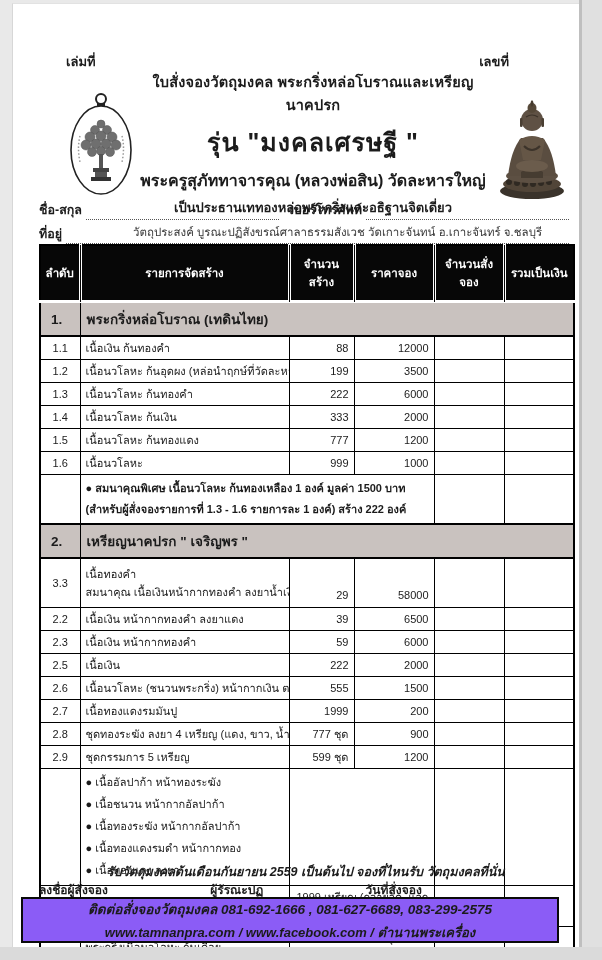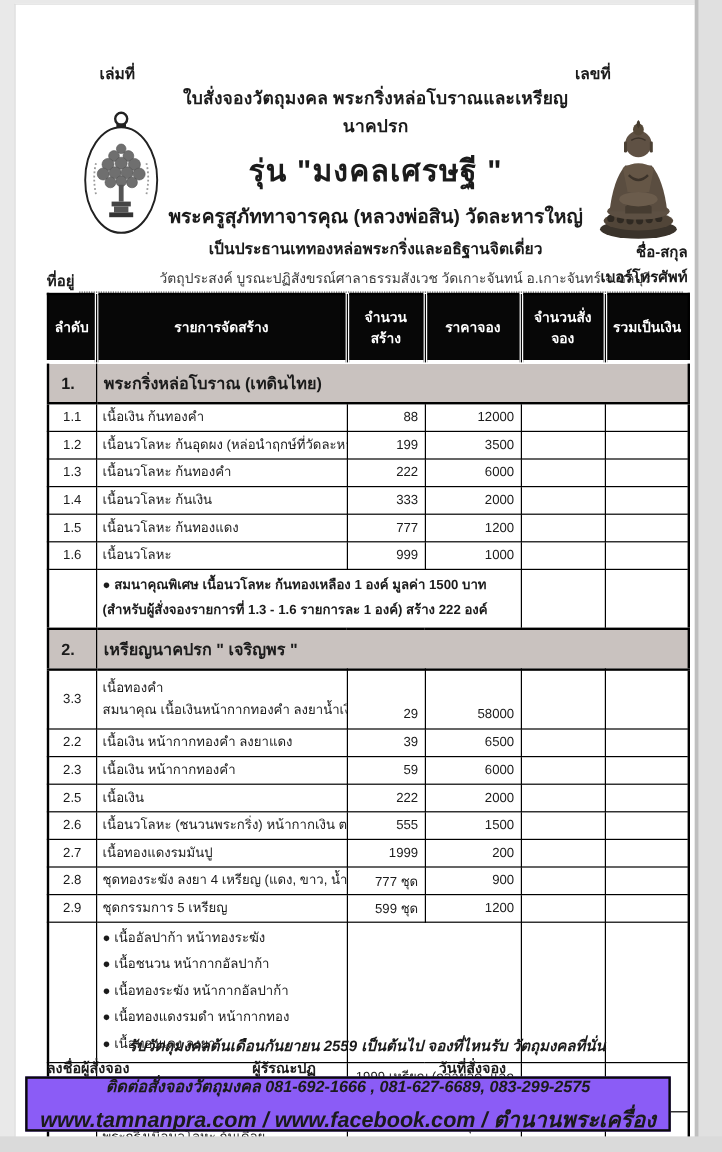--- a/index.html
+++ b/index.html
@@ -10,33 +10,33 @@
     color:#1b1b1b;
   }
   .page{
     position:absolute;left:12px;top:3px;width:566px;height:944px;
     background:#ffffff;border-left:1px solid #d7d7d7;border-top:1px solid #e2e2e2;
   }
   .scan-right{position:absolute;top:0;right:0;width:20px;height:960px;background:#e0e0e0;border-left:3px solid #bfbfbf;}
   .scan-bottom{position:absolute;left:0;bottom:0;width:602px;height:13px;background:#dadada;}
   
   .corner-label{position:absolute;font-weight:bold;font-size:13px;}
-  .vol{left:70px;top:47px;}
+  .vol{left:53px;top:47px;}
   .num{right:70px;top:47px;}
   .title-block{position:absolute;left:120px;top:66px;width:360px;text-align:center;}
   .t1{font-size:14.5px;font-weight:600;letter-spacing:.2px;}
   .t2{font-size:25px;font-weight:bold;margin-top:6px;letter-spacing:1px;}
   .t3{font-size:16px;font-weight:bold;margin-top:6px;}
   .t4{font-size:13px;font-weight:bold;margin-top:4px;}
   .t5{font-size:11.5px;margin-top:5px;color:#3a3a3a;white-space:nowrap;}
   .seal{position:absolute;left:55px;top:88px;}
   .buddha{position:absolute;left:478px;top:90px;}
   
   .fill-row{position:absolute;left:26px;width:534px;display:flex;align-items:flex-end;font-size:12.5px;font-weight:bold;}
-  .fr1{top:196px;flex-direction:column;}
+  .fr1{top:196px;}
   .fr2{top:220px;}
   .dots{flex:1;border-bottom:1.5px dotted #555;height:14px;margin:0 4px;}
   .dots.short{flex:1.05;}
   .lbl2{margin-left:6px;}
   
   .tbl-wrap{position:absolute;left:26px;top:240px;width:534px;}
   table.order{border-collapse:collapse;table-layout:fixed;width:534px;border:2px solid #000;}
   table.order thead th{
     background:#070707;color:#fff;font-size:11.5px;font-weight:bold;
     padding:9px 2px;border-left:3px double #fff;border-bottom:3px solid #fff;
@@ -61,21 +61,21 @@
   
   .pickup-note{position:absolute;left:26px;top:858px;width:534px;text-align:center;font-style:italic;font-weight:600;font-size:12.5px;}
   .sign-row{position:absolute;left:26px;top:876px;width:479px;display:flex;align-items:flex-end;font-size:12px;font-weight:bold;}
   .sign-row .dots{height:13px;}
   .contact-box{
     position:absolute;left:8px;top:893px;width:534px;height:42px;
     border:2px solid #0a0a0a;background:#8b5cf6;
     display:flex;flex-direction:column;justify-content:center;text-align:center;
   }
   .cb1{font-size:13.5px;font-weight:bold;font-style:italic;}
-  .cb2{font-size:18px;font-weight:bold;font-style:italic;margin-top:2px;}
+  .cb2{font-size:13px;font-weight:bold;font-style:italic;margin-top:2px;}
 </style>
 </head>
 <body>
 
 <div class="page">
 
   <div class="corner-label vol">เล่มที่</div>
   <div class="corner-label num">เลขที่</div>
 
   <div class="seal">

